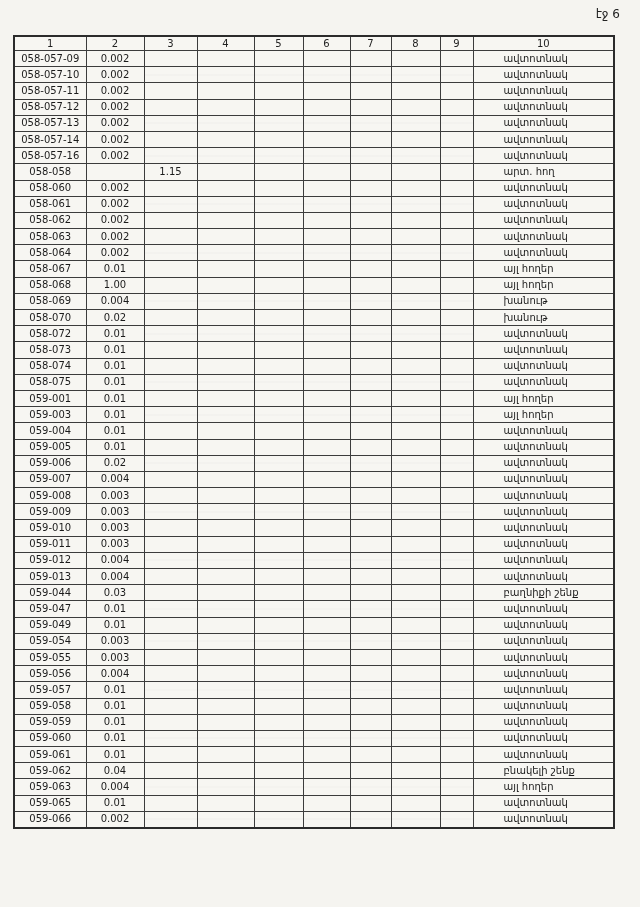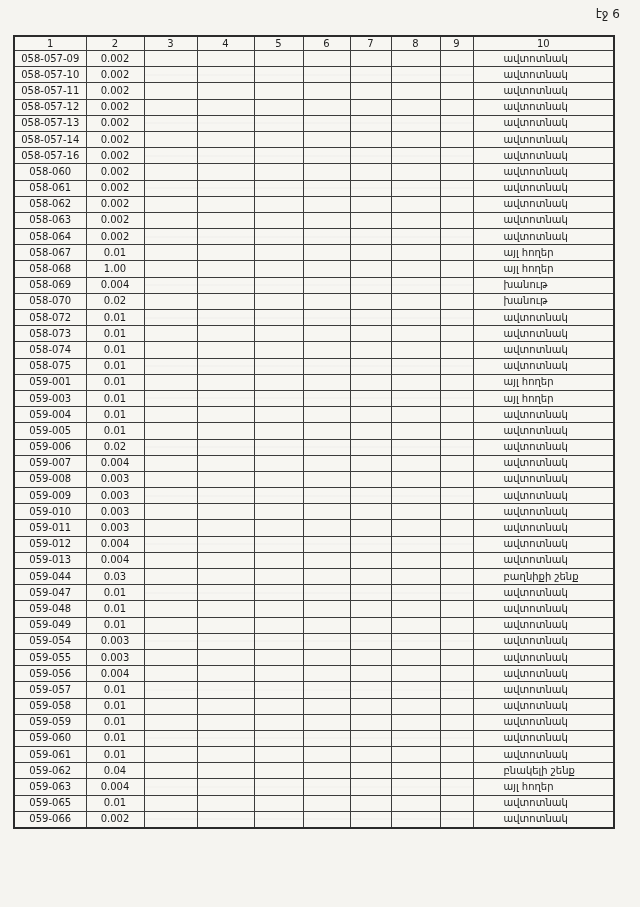--- a/index.html
+++ b/index.html
@@ -169,20 +169,32 @@
           <td class="c3 mid"></td>
           <td class="c4 mid"></td>
           <td class="c5 mid"></td>
           <td class="c6 mid"></td>
           <td class="c7 mid"></td>
           <td class="c8 mid"></td>
           <td class="c9 mid"></td>
           <td class="c10">ավտոտնակ</td>
         </tr>
         <tr>
+          <td class="c1">058-058</td>
+          <td class="c2"></td>
+          <td class="c3">1.15</td>
+          <td class="c4"></td>
+          <td class="c5"></td>
+          <td class="c6"></td>
+          <td class="c7"></td>
+          <td class="c8"></td>
+          <td class="c9"></td>
+          <td class="c10">արտ. հող</td>
+        </tr>
+        <tr>
           <td class="c1">058-060</td>
           <td class="c2">0.002</td>
           <td class="c3"></td>
           <td class="c4"></td>
           <td class="c5"></td>
           <td class="c6"></td>
           <td class="c7"></td>
           <td class="c8"></td>
           <td class="c9"></td>
           <td class="c10">ավտոտնակ</td>
@@ -490,32 +502,20 @@
         <tr>
           <td class="c1">059-047</td>
           <td class="c2">0.01</td>
           <td class="c3 mid"></td>
           <td class="c4 mid"></td>
           <td class="c5 mid"></td>
           <td class="c6 mid"></td>
           <td class="c7 mid"></td>
           <td class="c8 mid"></td>
           <td class="c9 mid"></td>
-          <td class="c10">ավտոտնակ</td>
-        </tr>
-        <tr>
-          <td class="c1">059-048</td>
-          <td class="c2">0.01</td>
-          <td class="c3"></td>
-          <td class="c4"></td>
-          <td class="c5"></td>
-          <td class="c6"></td>
-          <td class="c7"></td>
-          <td class="c8"></td>
-          <td class="c9"></td>
           <td class="c10">ավտոտնակ</td>
         </tr>
         <tr>
           <td class="c1">059-049</td>
           <td class="c2">0.01</td>
           <td class="c3"></td>
           <td class="c4"></td>
           <td class="c5"></td>
           <td class="c6"></td>
           <td class="c7"></td>

